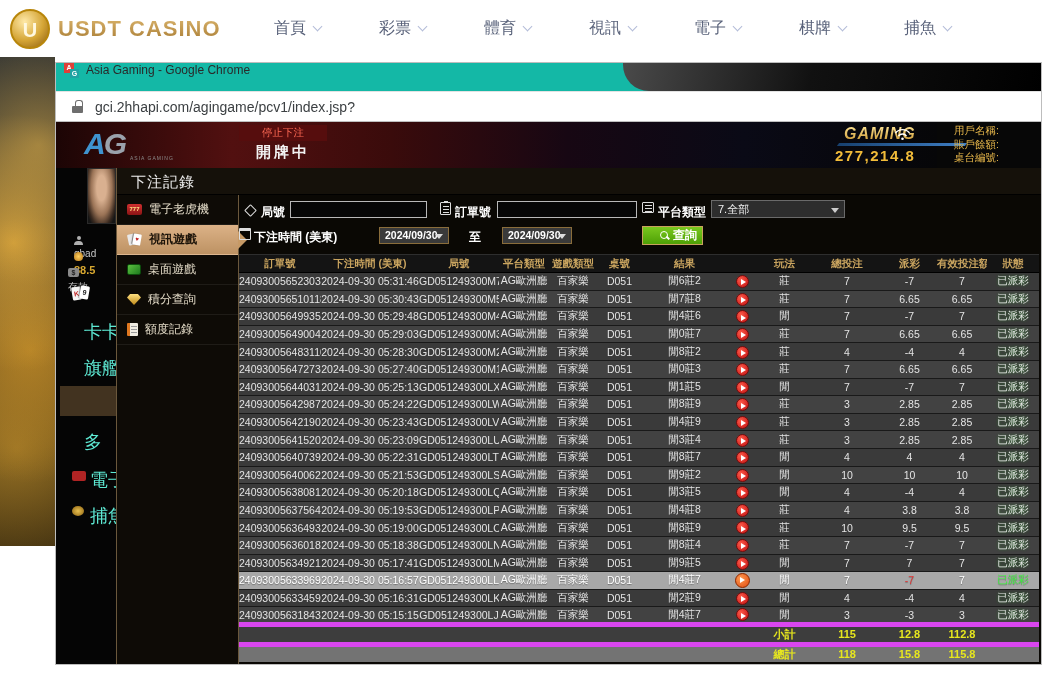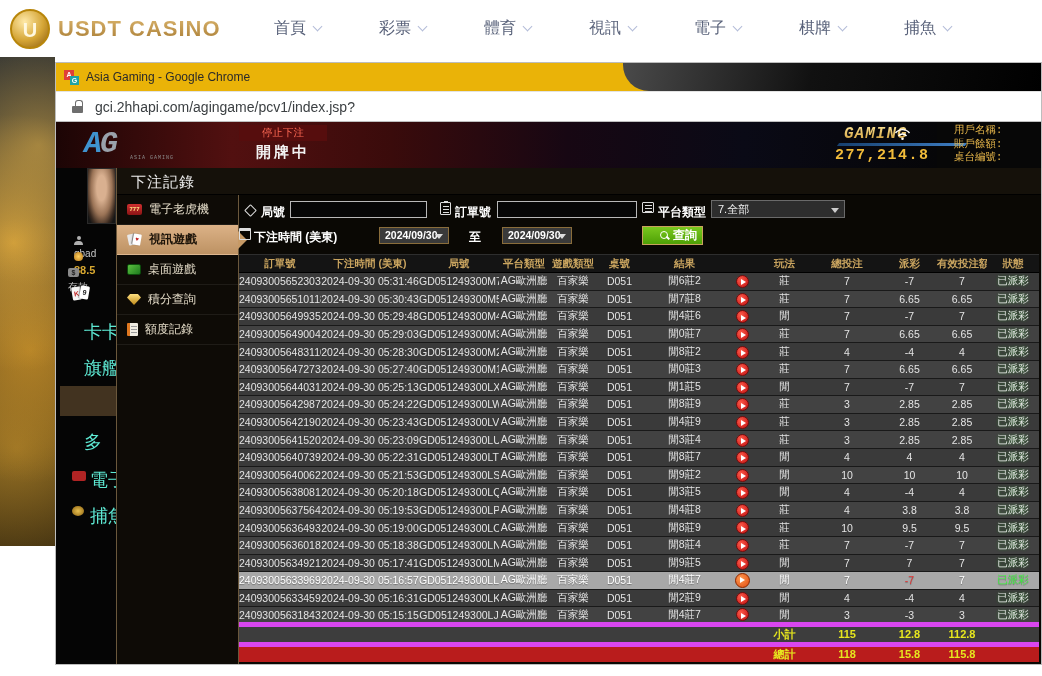--- a/index.html
+++ b/index.html
@@ -19,36 +19,36 @@
   .leftart { position:absolute; left:0; top:57px; width:55px; height:489px;
     background:
       radial-gradient(circle at 70% 18%, rgba(255,200,80,.55), transparent 35%),
       radial-gradient(circle at 25% 38%, rgba(240,180,60,.8), transparent 42%),
       radial-gradient(circle at 55% 60%, rgba(210,150,40,.75), transparent 45%),
       radial-gradient(circle at 30% 80%, rgba(235,175,55,.6), transparent 50%),
       linear-gradient(160deg,#16202f 0%,#0c1220 45%,#1a1508 80%,#0a0804 100%); }
 
   
   .chrome { position:absolute; left:55px; top:62px; width:987px; height:603px; background:#fff; border:1px solid #bdbdbd; }
-  .titlebar { position:relative; height:28px; background:#eab308; display:flex; align-items:center; overflow:hidden; }
+  .titlebar { position:relative; height:28px; background:#14b8a6; display:flex; align-items:flex-start; overflow:hidden; }
   .agfav { position:relative; width:15px; height:15px; margin-left:8px; flex:none; }
   .agfav::before { content:'A'; position:absolute; left:0; top:0; width:10px; height:10px; background:#e04038; color:#fff; font-size:7px; font-weight:bold; text-align:center; line-height:10px; }
   .agfav::after { content:'G'; position:absolute; right:0; bottom:0; width:9px; height:9px; background:#1fa3a3; color:#fff; font-size:7px; font-weight:bold; text-align:center; line-height:9px; }
   .wintitle { font-size:12px; color:#2a2a2a; margin-left:7px; }
   .tb-dark { position:absolute; right:0; top:0; width:418px; height:28px; background:linear-gradient(100deg,#4a4a4a,#111 45%,#000); border-radius:0 0 0 26px; }
   .urlbar { height:31px; background:#fff; border-top:1px solid #e3e3e3; border-bottom:1px solid #bfbfbf; display:flex; align-items:center; }
   .lock { position:relative; width:11px; height:13px; margin-left:16px; flex:none; }
   .lock::before { content:''; position:absolute; top:0; left:2.5px; width:6px; height:7px; border:1.5px solid #6e6e6e; border-bottom:none; border-radius:3px 3px 0 0; }
   .lock::after { content:''; position:absolute; bottom:0; left:0; width:11px; height:7px; background:#6e6e6e; border-radius:1px; }
   .urltext { font-size:14px; color:#3c4043; margin-left:12px; }
 
   
   .ag-content { position:absolute; left:0; top:59px; width:985px; height:542px; background:#070707; overflow:hidden; }
   .banner { position:absolute; left:0; top:0; width:881px; height:47px;
-    background:linear-gradient(90deg,#1c0505 0%,#521010 20%,#3a0b0b 38%,#170713 58%,#0a0a16 78%,#060608 100%);font-family:Liberation Mono, monospace; }
+    background:linear-gradient(90deg,#1c0505 0%,#521010 20%,#3a0b0b 38%,#170713 58%,#0a0a16 78%,#060608 100%); }
   .aglogo { position:absolute; left:28px; top:2px; font-size:30px; font-weight:800; font-style:italic; line-height:40px; }
   .aglogo .a { color:#3f93cf; } .aglogo .g { color:#9aa2ac; margin-left:-2px; }
   .aglogo-sub { position:absolute; left:74px; top:33px; font-size:5px; color:#8d8d8d; letter-spacing:1px; }
   .stopbet { position:absolute; left:183px; top:3px; width:88px; text-align:center; }
   .stopbet .l1 { background:#560d0d; color:#ff6a55; font-size:10.5px; padding:1px 0; }
   .stopbet .l2 { color:#f2f2f2; font-size:15px; font-weight:bold; letter-spacing:3px; margin-top:2px; }
   .jackpot { position:absolute; left:788px; top:3px; font-size:16px; font-weight:800; font-style:italic; letter-spacing:1px; background:linear-gradient(180deg,#ffe79a,#c8922a); -webkit-background-clip:text; background-clip:text; color:transparent; }
   .jswoosh { position:absolute; left:782px; top:21px; width:128px; height:3px; background:linear-gradient(90deg,#17406f,#3f7fc4); transform:skewX(-35deg); }
   .jnum { position:absolute; left:779px; top:25px; font-size:15px; font-weight:bold; color:#f2bc3a; letter-spacing:1.5px; }
   .wifi { position:absolute; left:838px; top:6px; }
@@ -116,21 +116,21 @@
   table.bets tbody tr:nth-child(even) td { background:#424242; }
   td.num { font-size:10px; }
   td.pos { color:#2ecc2e; } td.neg { color:#b52c2c; }
   td.status { color:#2db82d; text-shadow:0 0 3px rgba(40,230,40,.45); }
   tr.hl td { background:#a8a8a8 !important; color:#fff; text-shadow:0 1px 1px rgba(0,0,0,.35); }
   tr.hl td.neg { color:#e03434; } tr.hl td.status { color:#3ef23e; }
   .playbtn { display:inline-block; position:relative; width:13px; height:13px; border-radius:50%; background:radial-gradient(circle at 35% 35%, #ff5a4a, #c01010); border:1px solid #6e0d0d; vertical-align:middle; cursor:pointer; }
   .playbtn .ptri { position:absolute; left:4.5px; top:3.2px; border-top:3.2px solid transparent; border-bottom:3.2px solid transparent; border-left:5px solid #fff; }
   tr.hl .playbtn { width:15px; height:15px; background:radial-gradient(circle at 35% 35%, #ff9a50, #e04a10); border-color:#8a2a00; }
   tr.foot td { background:#3d3d3d; color:#e6e61e; font-weight:bold; font-size:11px; height:10px; border-top:5px solid #d946ef; }
-  tr.foot.grand td { background:#b91c1c; }
+  tr.foot.grand td { background:#737373; }
 
   .wifisvg path { stroke:#fff; stroke-width:1.4; fill:none; }
 </style>
 </head>
 <body>
 
 <div class="stage">
 
   <div class="topnav">
     <div class="brand">

